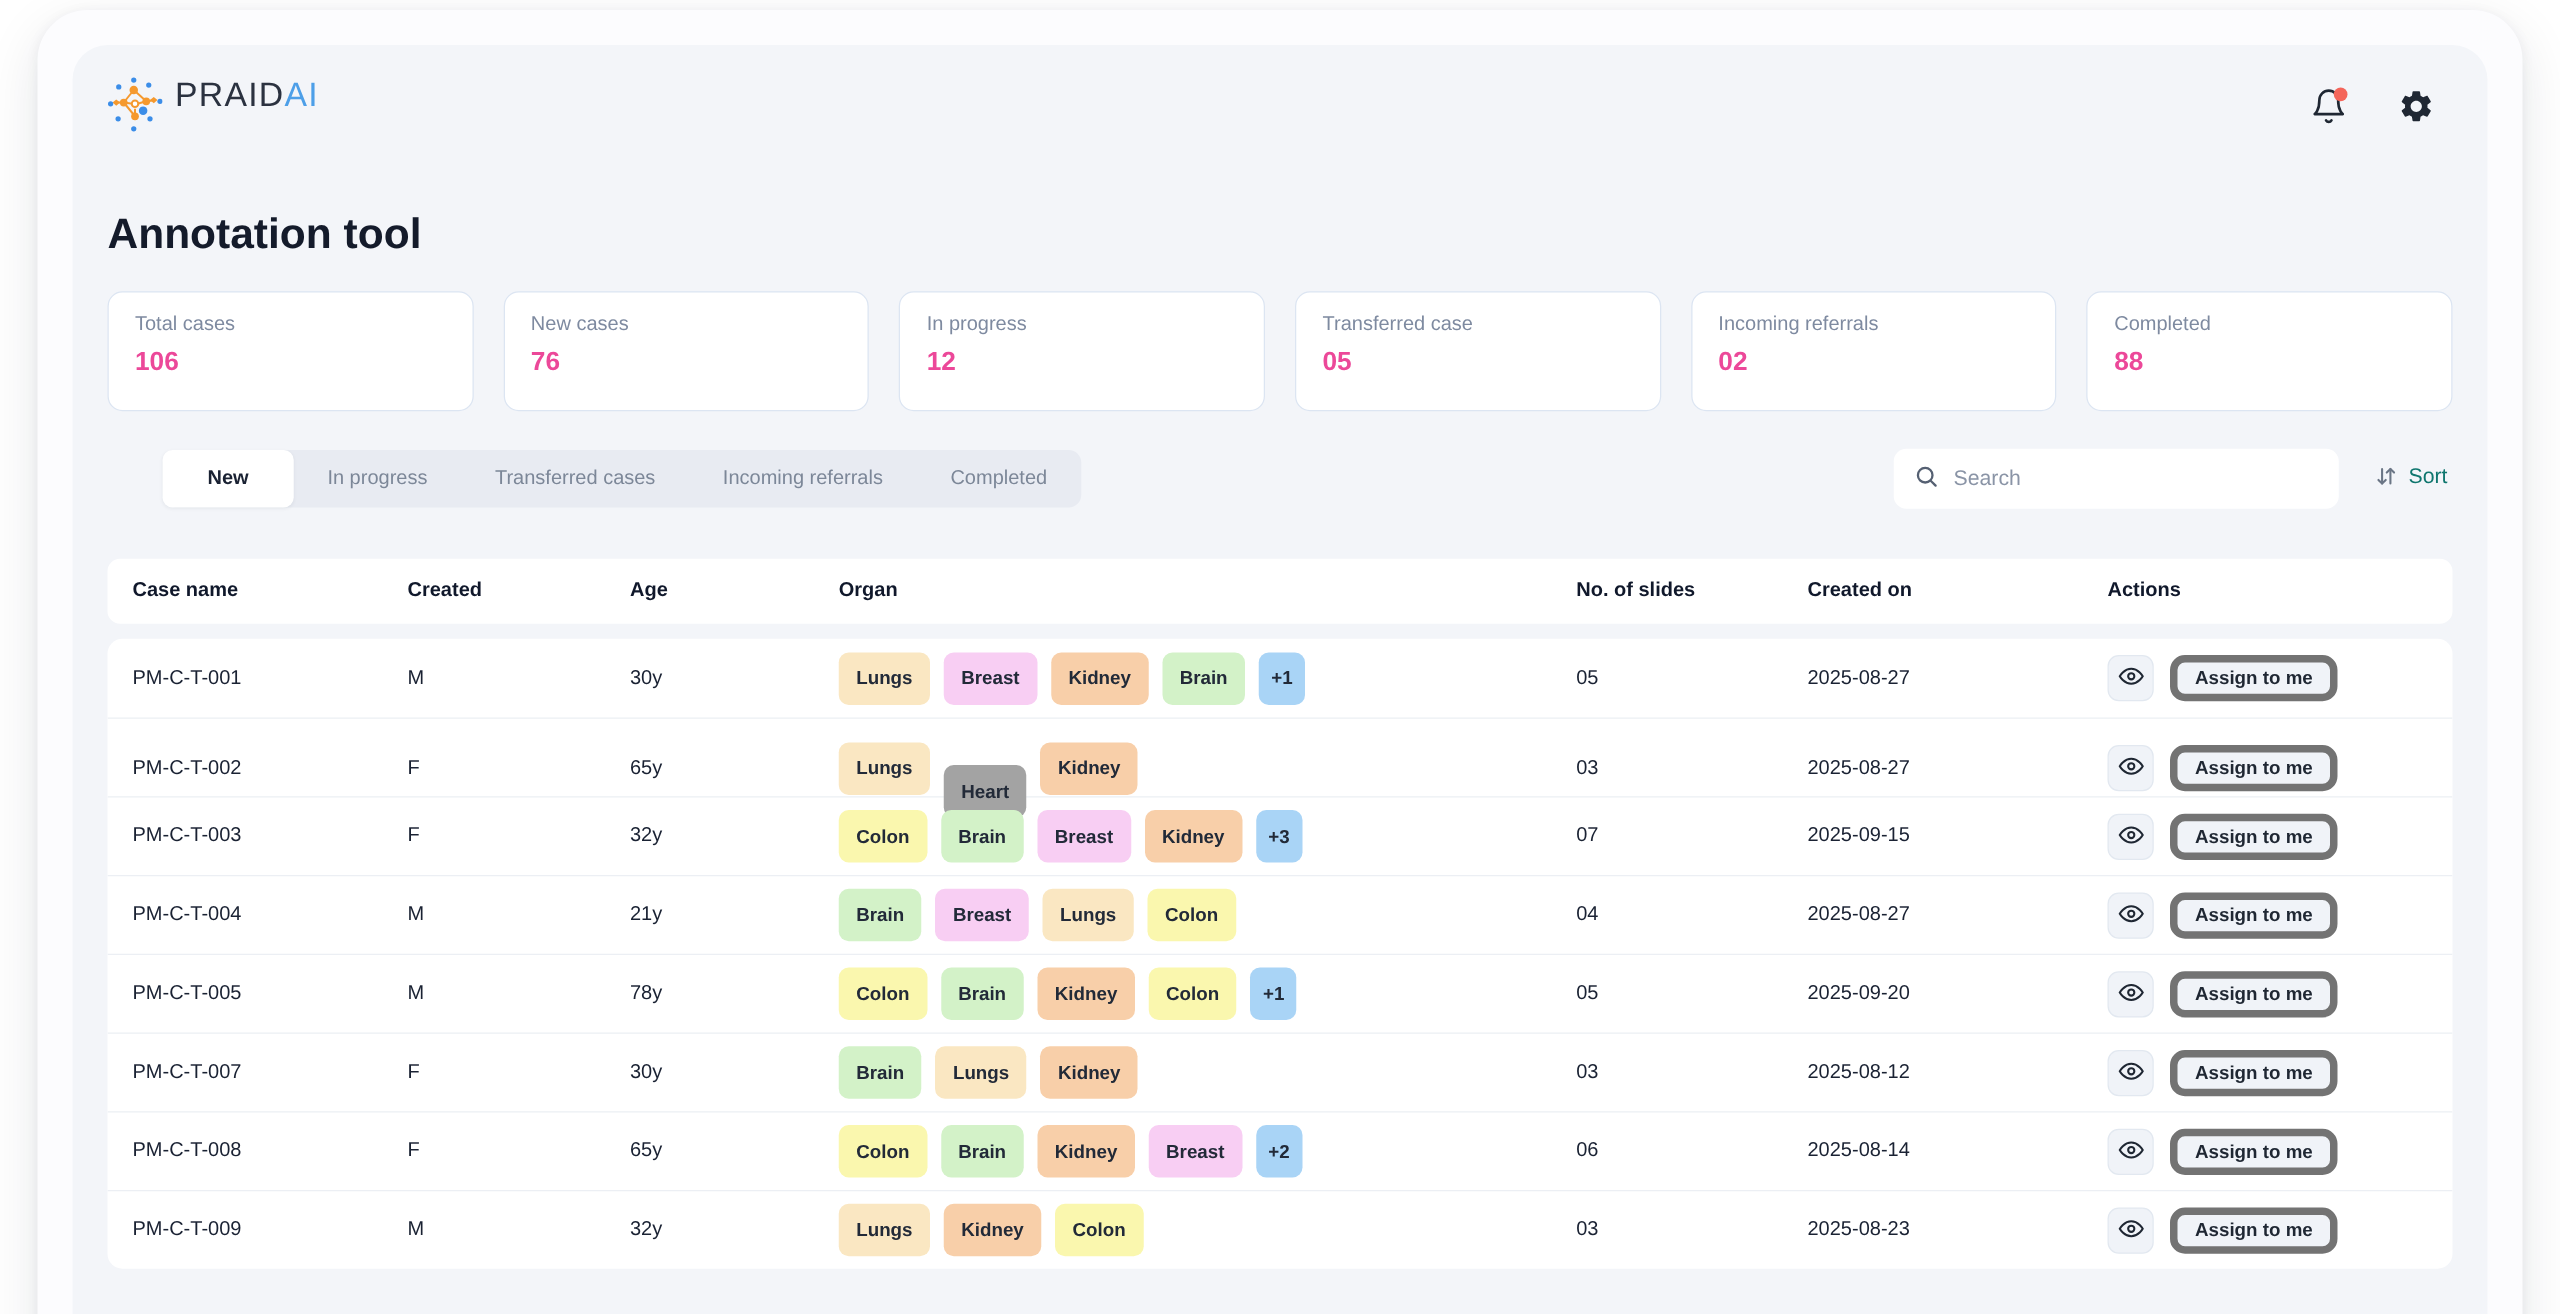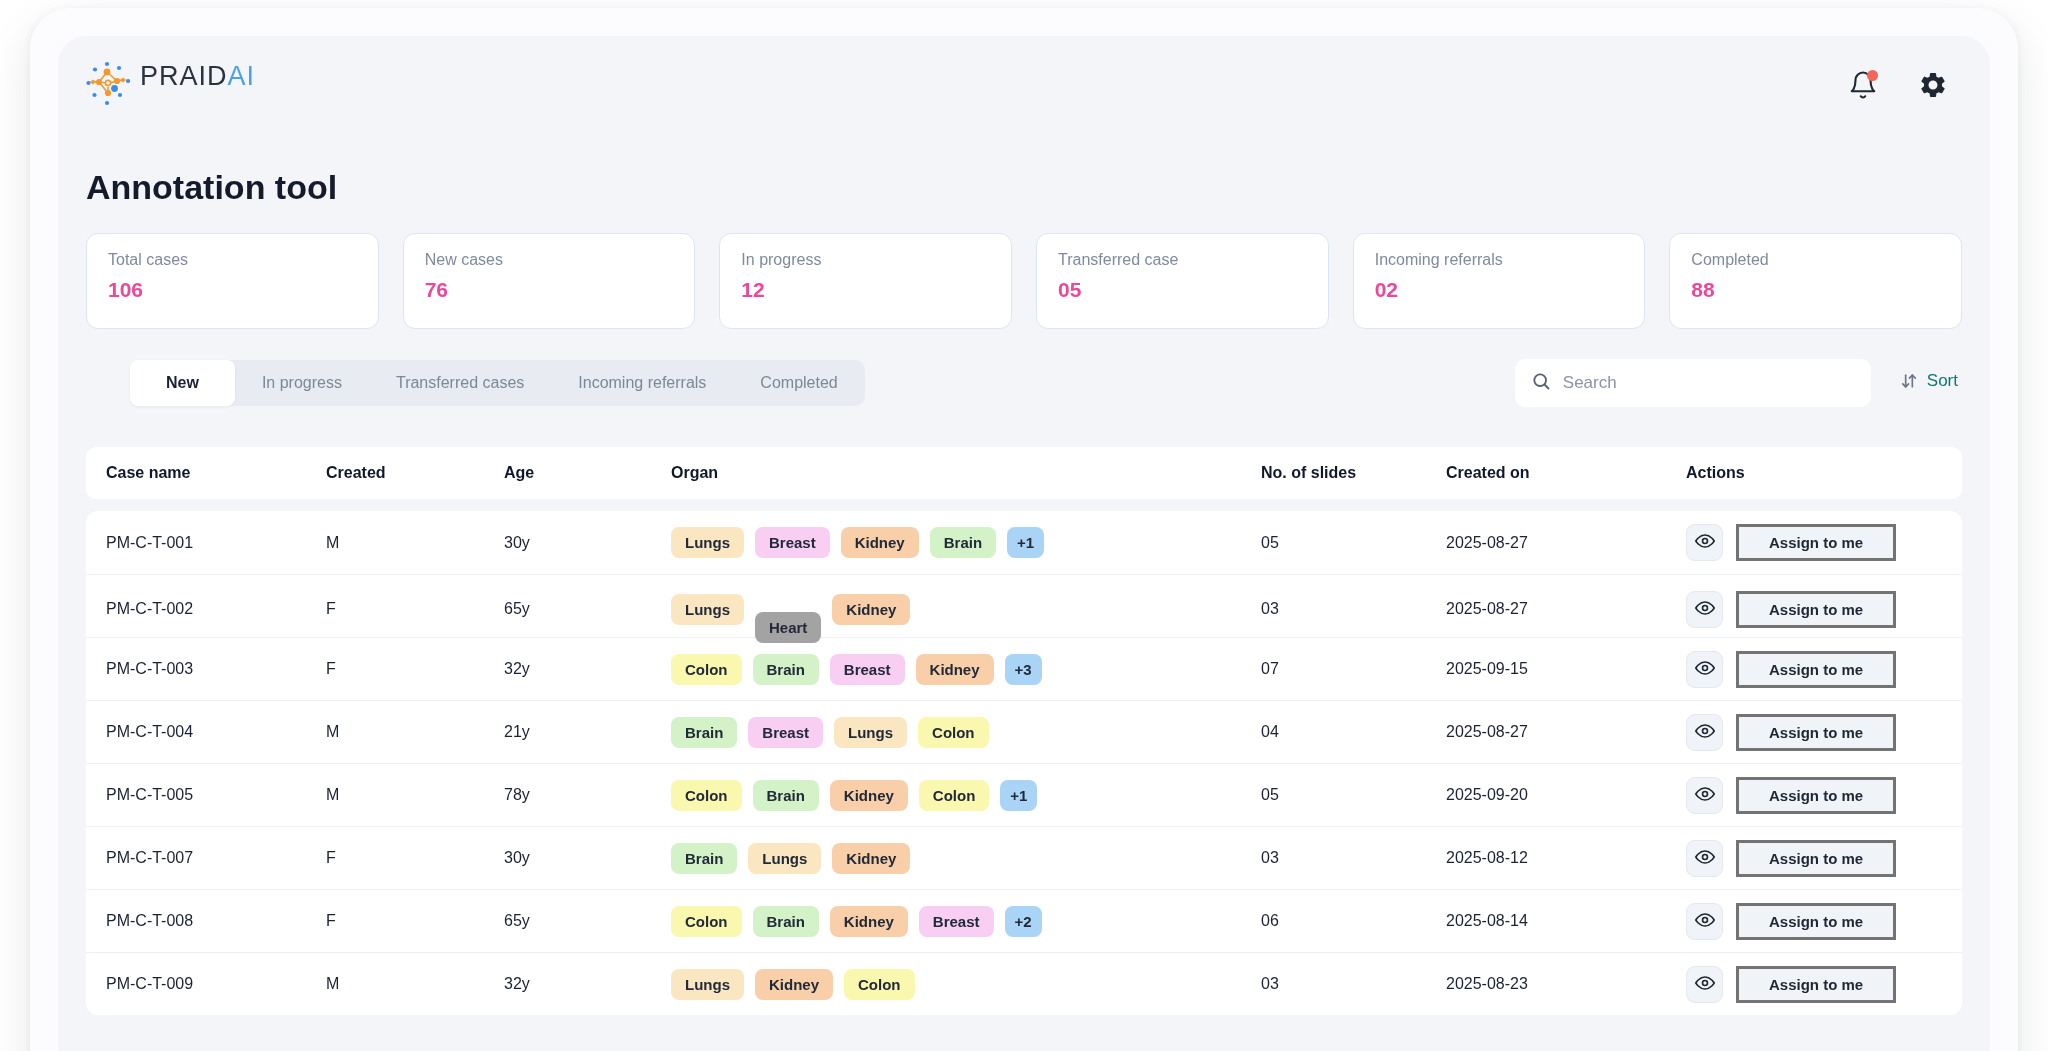--- a/index.html
+++ b/index.html
@@ -52,28 +52,28 @@
 
   
   .cols { display:grid; grid-template-columns:220px 178px 167px 590px 185px 240px 1fr;
     align-items:center; padding:0 20px; }
   .t-head { margin-top:40px; height:52px; background:#FFFFFF; border-radius:10px;
     font-size:16px; font-weight:700; color:#10182B; }
   .t-body { margin-top:12px; background:#FFFFFF; border-radius:12px; overflow:hidden; }
   .t-row { height:63px; font-size:16px; color:#1A2233; }
   .t-row + .t-row { border-top:1px solid #ECEFF4; }
   .organ-cell { display:flex; align-items:center; gap:11px; }
-  .tag { display:inline-flex; align-items:center; height:31px; padding:0 14px;
+  .tag { display:inline-flex; align-items:center; height:42px; padding:0 14px;
     border-radius:8px; font-size:15px; font-weight:600; color:#222A38; white-space:nowrap; }
   .tag.more { padding:0 10px; }
   .actions-cell { display:flex; align-items:center; gap:13px; }
   .eye-btn { width:37px; height:37px; display:flex; align-items:center; justify-content:center;
     background:#F0F3F8; border:1px solid #E2E8F0; border-radius:9px; cursor:pointer; }
-  .assign-btn { height:37px; padding:0 30px; background:#F0F3F8; border:3px solid #737373;
-    border-radius:0; font-size:15px; font-weight:600; color:#1F2733; cursor:pointer;
+  .assign-btn { height:37px; padding:0 14px; background:#F0F3F8; border:6px solid #737373;
+    border-radius:12px; font-size:15px; font-weight:600; color:#1F2733; cursor:pointer;
     font-family:"Liberation Sans", sans-serif; }
 </style>
 </head>
 <body>
 
 <div class="window">
   <div class="surface">
 
     <div class="topbar">
       <div class="brand">

